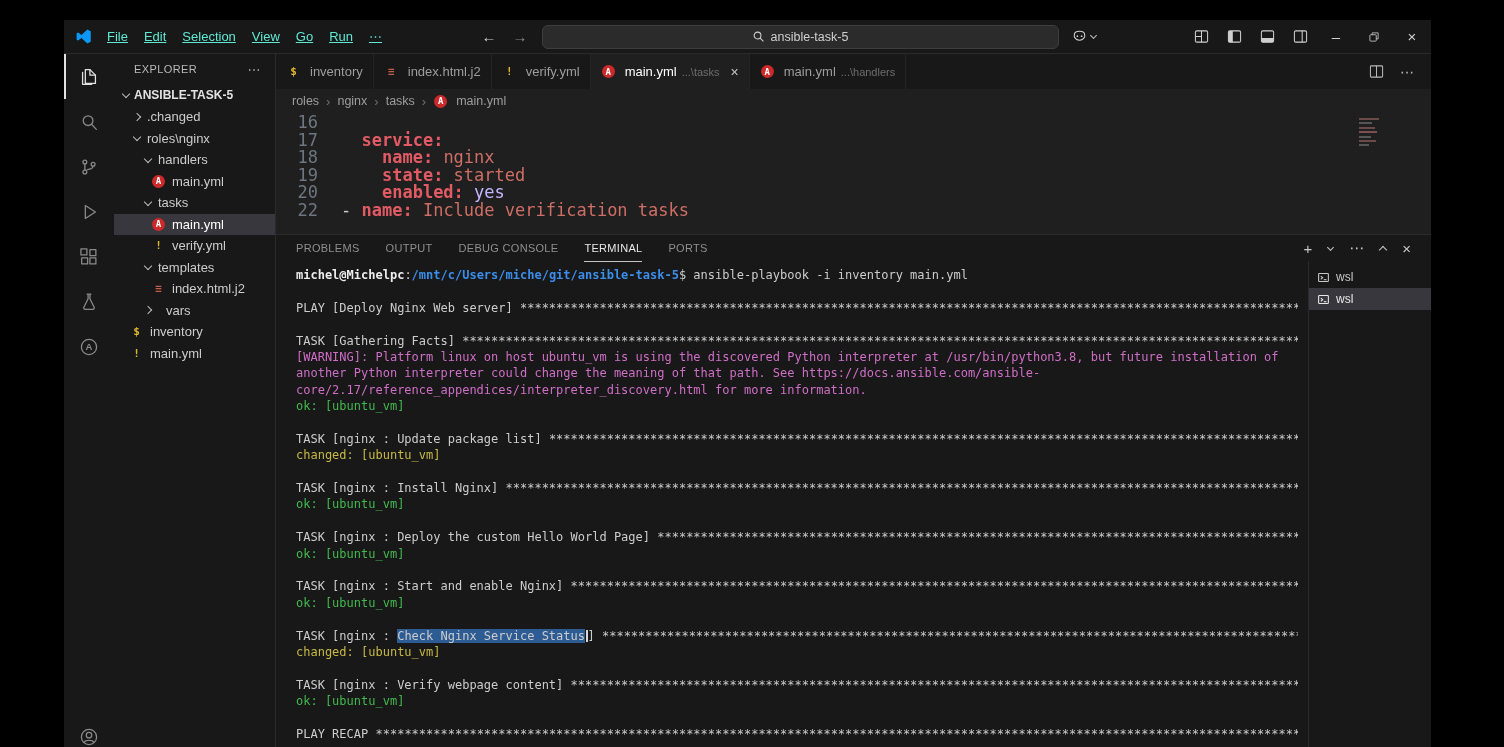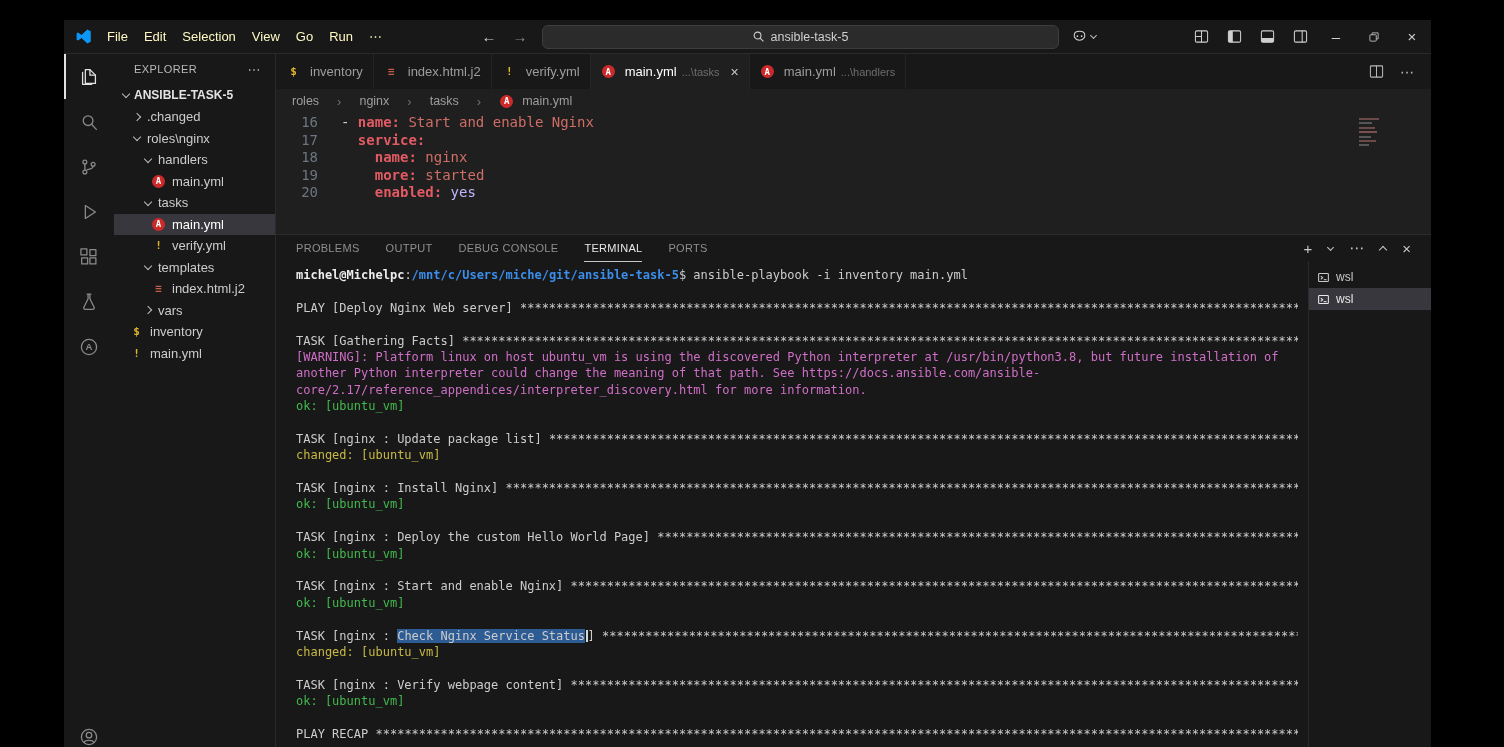--- a/index.html
+++ b/index.html
@@ -3,21 +3,21 @@
 <meta charset="utf-8">
 <style>
   html,body{margin:0;padding:0;}
   body{width:1504px;height:747px;background:#000;overflow:hidden;font-family:"Liberation Sans",sans-serif;}
   .window{position:absolute;left:64px;top:20px;width:1367px;height:727px;background:#181818;color:#ccc;overflow:hidden;display:flex;flex-direction:column;}
 
   
   .titlebar{flex:0 0 33px;display:flex;align-items:center;font-size:13px;color:#cccccc;border-bottom:1px solid #2a2a2a;padding-left:10px;}
   .tb-logo{display:flex;margin-right:6px;}
   .menubar{display:flex;}
-  .tb-menu{padding:2px 8px;border-radius:4px;color:#fef9c3;white-space:nowrap;}
+  .tb-menu{padding:2px 8px;border-radius:4px;color:#5eead4;white-space:nowrap;text-decoration:underline;}
   .tb-center{display:flex;align-items:center;flex:1;justify-content:center;gap:12px;}
   .tb-arrow{font-size:15px;color:#cfcfcf;padding:0 2px;}
   .tb-arrow.fwd{color:#8a8a8a;}
   .tb-search{width:515px;height:22px;background:#2b2b2b;border:1px solid #3d3d3d;border-radius:6px;display:flex;align-items:center;justify-content:center;gap:6px;color:#cfcfcf;font-size:12.5px;}
   .tb-copilot{display:flex;align-items:center;gap:3px;color:#cfcfcf;}
   .tb-right{display:flex;align-items:center;margin-left:auto;}
   .tb-ic{padding:0 9px;color:#cfcfcf;display:flex;}
   .wc{width:38px;height:33px;display:flex;align-items:center;justify-content:center;color:#cfcfcf;font-size:15px;}
 
   
@@ -51,25 +51,25 @@
   .editor-col{flex:1;display:flex;flex-direction:column;min-width:0;background:#1f1f1f;}
   .tabsbar{flex:0 0 35px;display:flex;background:#181818;align-items:stretch;}
   .tabs{display:flex;}
   .tab{display:flex;align-items:center;gap:5px;padding:0 10px;border-right:1px solid #242424;font-size:13px;color:#9d9d9d;background:#181818;white-space:nowrap;}
   .tab.active{background:#1f1f1f;color:#fff;}
   .tab .suffix{font-size:11px;color:#6d6d6d;}
   .tab .close{margin-left:6px;font-size:14px;color:#c5c5c5;}
   .tabs-right{margin-left:auto;display:flex;align-items:center;gap:2px;padding-right:10px;color:#b8b8b8;}
   .tr-ic{padding:0 7px;display:flex;font-size:14px;}
 
-  .breadcrumbs{flex:0 0 24px;display:flex;align-items:center;gap:18px;padding-left:16px;font-size:12.5px;color:#9d9d9d;background:#1f1f1f;}
+  .breadcrumbs{flex:0 0 24px;display:flex;align-items:center;gap:7px;padding-left:16px;font-size:12.5px;color:#9d9d9d;background:#1f1f1f;}
   .bc-item{display:flex;align-items:center;gap:4px;}
   .bc-sep{color:#6f6f6f;font-size:13px;}
 
-  .code{flex:1;position:relative;background:#1f1f1f;font-family:"DejaVu Sans Mono",monospace;font-size:14px;line-height:17.6px;overflow:hidden;padding-top:1px;}
+  .code{flex:1;position:relative;background:#1f1f1f;font-family:"DejaVu Sans Mono",monospace;font-size:17px;line-height:17.6px;overflow:hidden;padding-top:1px;}
   .cl{display:flex;}
   .ln{flex:0 0 42px;text-align:right;color:#6e7681;}
   .ct{padding-left:23px;white-space:pre;}
   .sg-plain{color:#cccccc;}
   .sg-key{color:#e25b64;font-weight:700;}
   .sg-str{color:#cf6e66;}
   .sg-bool{color:#c4b5fd;text-align:right;}
   .minimap{position:absolute;top:5px;right:46px;width:26px;}
   .mm{display:block;height:2px;margin-bottom:2.4px;background:#6b4a4a;}
 
@@ -302,21 +302,21 @@
           <div class="tree-row" style="padding-left: 26px;">
             <span class="chevwrap">
               <span class="chevron open"></span>
             </span>
             <span class="tree-label">templates</span>
           </div>
           <div class="tree-row" style="padding-left: 37px;">
             <span class="fi fi-jinja">≡</span>
             <span class="tree-label">index.html.j2</span>
           </div>
-          <div class="tree-row" style="padding-left: 26px;">
+          <div class="tree-row" style="padding-left: 26px; gap: 8px;">
             <span class="chevwrap">
               <span class="chevron closed"></span>
             </span>
             <span class="tree-label">vars</span>
           </div>
           <div class="tree-row" style="padding-left: 15px;">
             <span class="fi fi-shell">$</span>
             <span class="tree-label">inventory</span>
           </div>
           <div class="tree-row" style="padding-left: 15px;">
@@ -380,37 +380,40 @@
           <span class="bc-item">
             <span class="fi fi-ansible">A</span>
             <span>main.yml</span>
           </span>
         </div>
 
       <div class="code">
         <div id="codelines">
             <div class="cl">
               <span class="ln">16</span>
-              <span class="ct"><span class="sg-plain">- </span><span class="sg-key">name:</span><span class="sg-str"> Start and enable Nginx</span></span>
             </div>
             <div class="cl">
               <span class="ln">17</span>
               <span class="ct"><span class="sg-plain">  </span><span class="sg-key">service:</span></span>
             </div>
             <div class="cl">
               <span class="ln">18</span>
               <span class="ct"><span class="sg-plain">    </span><span class="sg-key">name:</span><span class="sg-str"> nginx</span></span>
             </div>
             <div class="cl">
               <span class="ln">19</span>
-              <span class="ct"><span class="sg-plain">    </span><span class="sg-key">more:</span><span class="sg-str"> started</span></span>
+              <span class="ct"><span class="sg-plain">    </span><span class="sg-key">state:</span><span class="sg-str"> started</span></span>
             </div>
             <div class="cl">
               <span class="ln">20</span>
               <span class="ct"><span class="sg-plain">    </span><span class="sg-key">enabled:</span><span class="sg-bool"> yes</span></span>
+            </div>
+            <div class="cl">
+              <span class="ln">22</span>
+              <span class="ct"><span class="sg-plain">- </span><span class="sg-key">name:</span><span class="sg-str"> Include verification tasks</span></span>
             </div>
           </div>
         <div class="minimap">
           <span class="mm" style="width:20px"></span>
           <span class="mm" style="width:13px;background:#565656"></span>
           <span class="mm" style="width:16px"></span>
           <span class="mm" style="width:18px;background:#7a5050"></span>
           <span class="mm" style="width:12px;background:#565656"></span>
           <span class="mm" style="width:17px"></span>
           <span class="mm" style="width:10px;background:#565656"></span>

